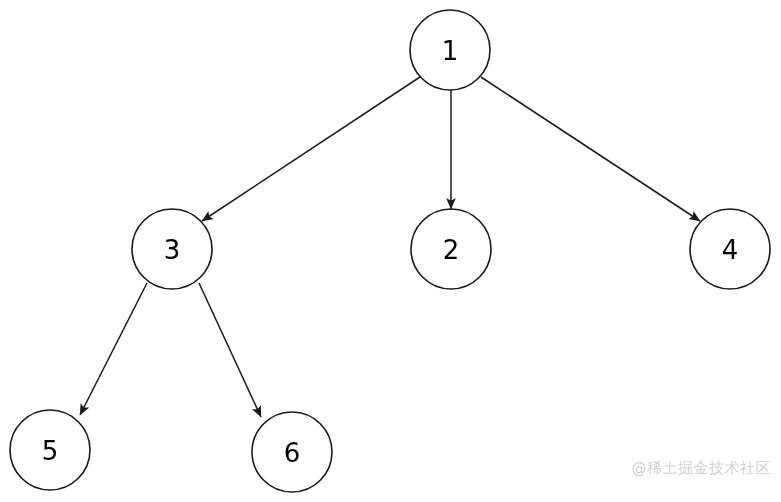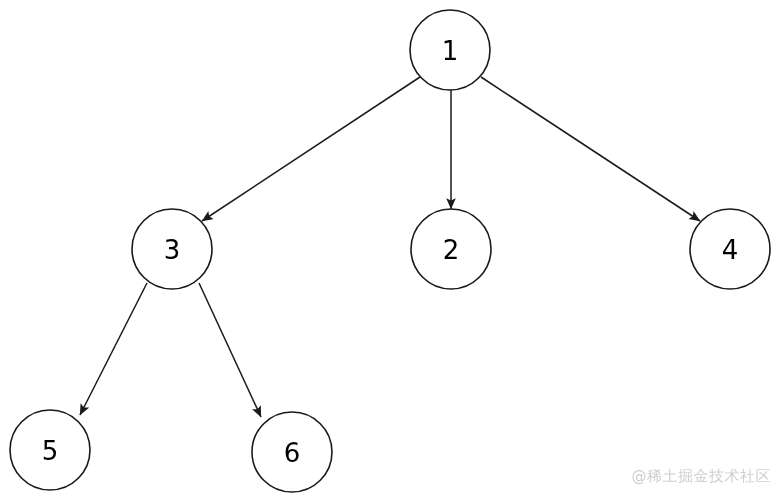--- a/index.html
+++ b/index.html
@@ -38,21 +38,21 @@
     dominant-baseline: central;
   }
   .edge-line {
     stroke: #1a1a1a;
     stroke-width: 1.5;
     fill: none;
   }
   .watermark {
     position: absolute;
     right: 10px;
-    bottom: 16px;
+    bottom: 24px;
     font-family: "DejaVu Sans", "Liberation Sans", sans-serif;
     font-size: 15px;
     color: #cfcfcf;
     letter-spacing: 0.5px;
     white-space: nowrap;
     user-select: none;
     margin-left: 24px;
   }
 </style>
 </head>

